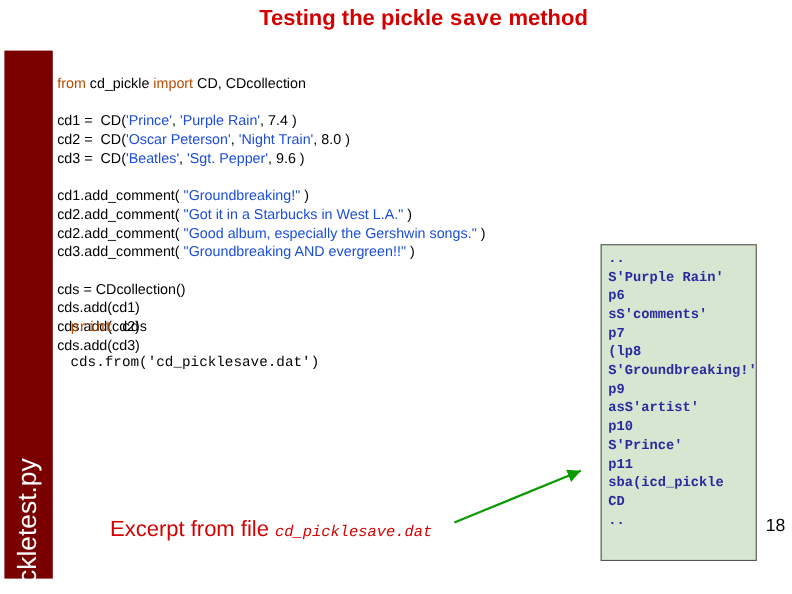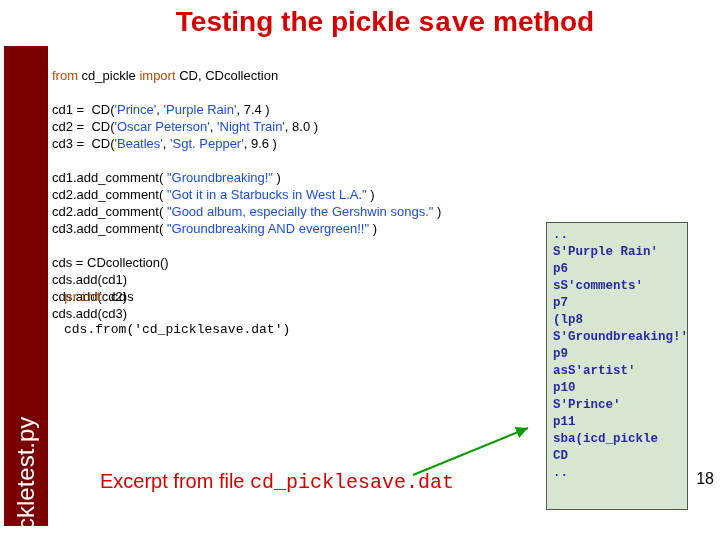--- a/index.html
+++ b/index.html
@@ -11,21 +11,21 @@
     font-family: Arial, Helvetica, sans-serif;
     position: relative;
     overflow: hidden;
   }
   .title {
     position: absolute;
     top: 6px;
     left: 60px;
     right: 10px;
     text-align: center;
-    font-size: 28px;
+    font-size: 20px;
     font-weight: bold;
     color: #d40000;
   }
   .title .mono {
     font-family: "Courier New", monospace;
     font-weight: bold;
   }
   .left-strip {
     position: absolute;
     left: 4px;
@@ -76,21 +76,22 @@
   .save-line .str { color: #000000; }
   .excerpt {
     position: absolute;
     left: 100px;
     top: 470px;
     font-size: 20px;
     color: #d40000;
   }
   .excerpt .mono {
     font-family: "Courier New", monospace;
-    font-size: 20px;
+    font-size: 14px;
+    font-style: italic;
   }
   .pickle-box {
     position: absolute;
     right: 32px;
     top: 222px;
     width: 142px;
     height: 288px;
     background: #d6e6d0;
     border: 1px solid #555;
     padding: 4px 6px;

